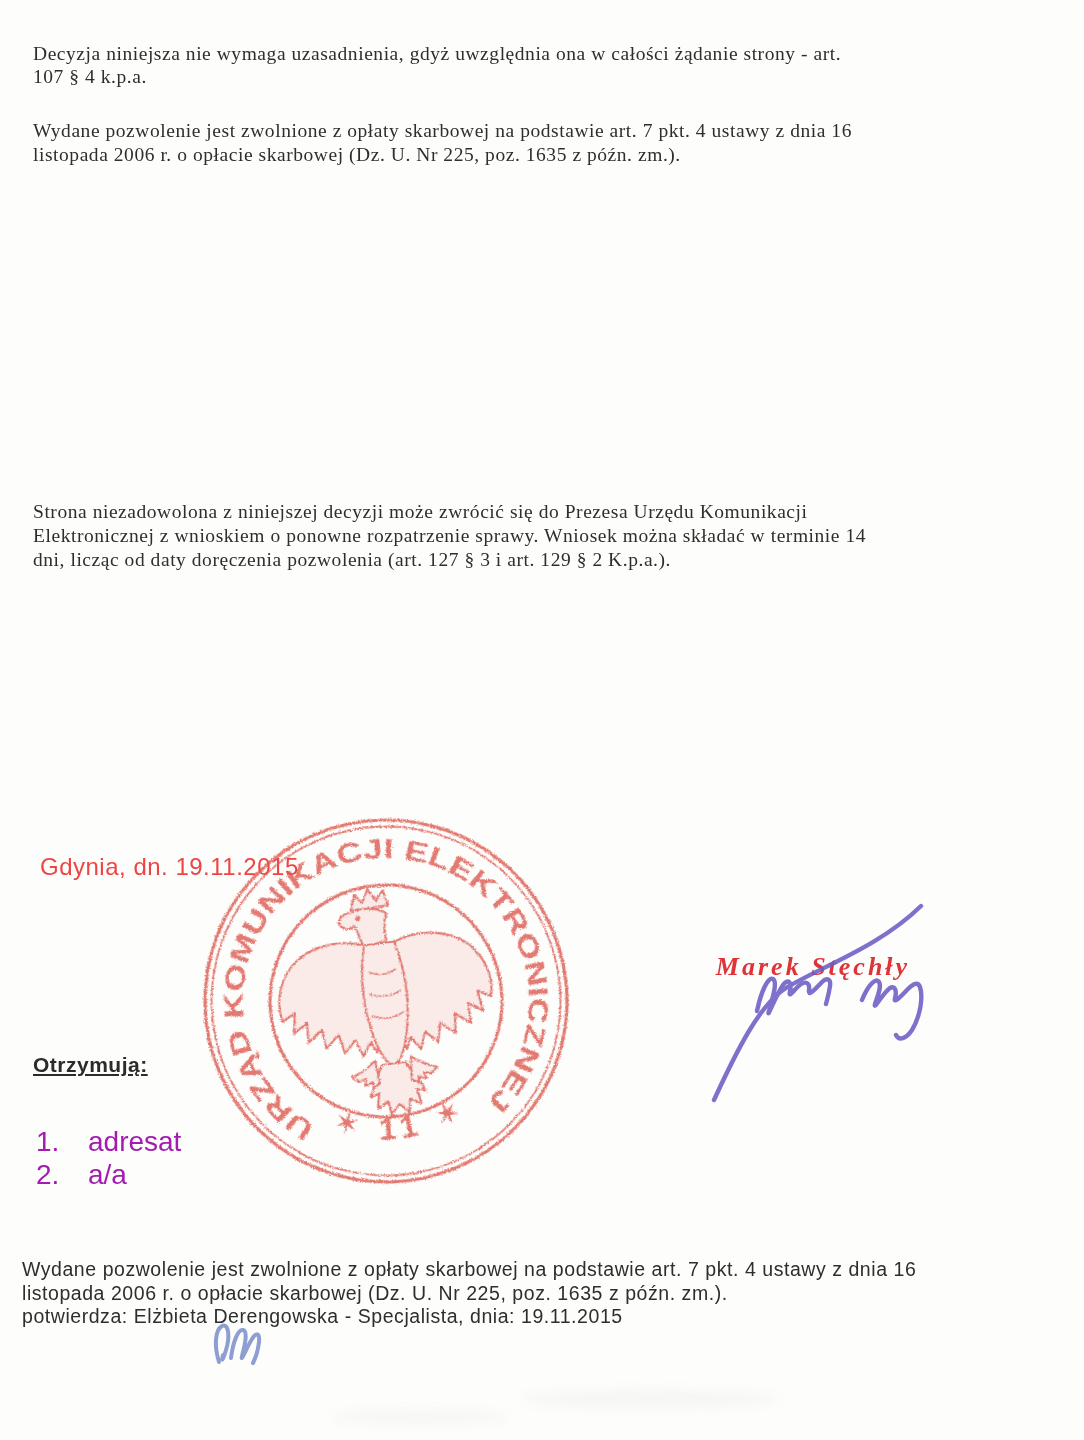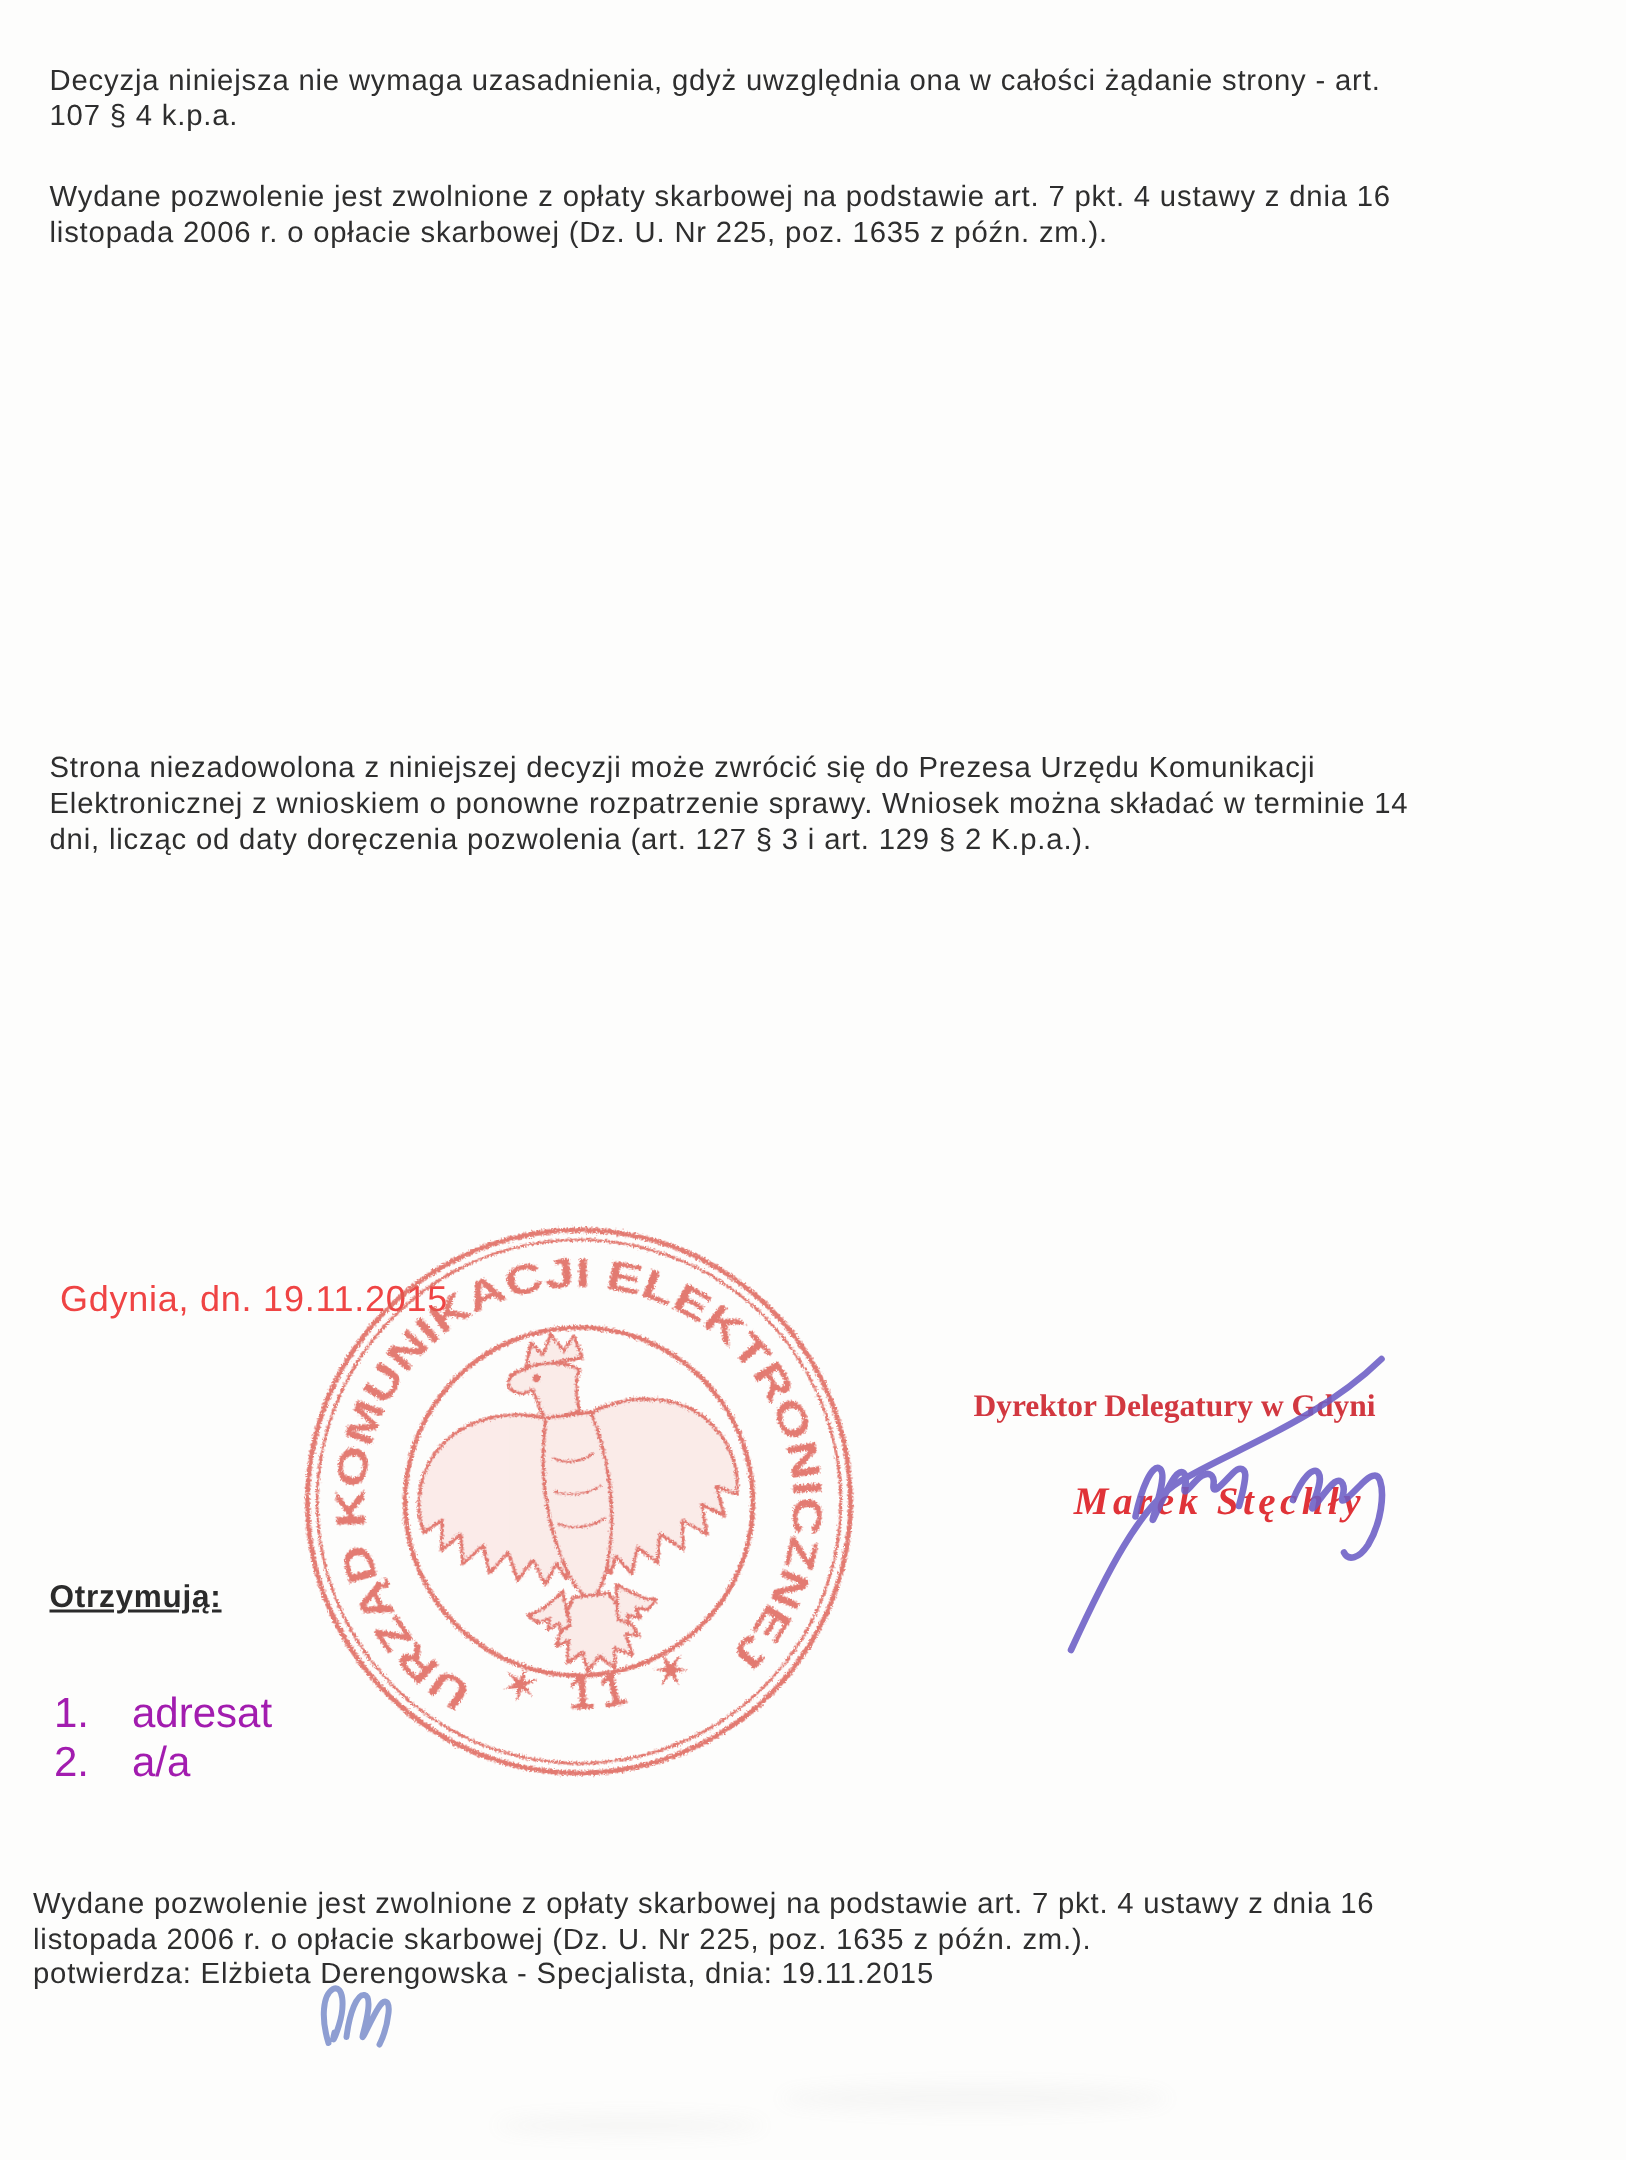--- a/index.html
+++ b/index.html
@@ -6,21 +6,21 @@
   body{
     width:1084px;height:1440px;position:relative;overflow:hidden;
     background:#fdfdfc;
     font-family:"Liberation Sans","DejaVu Sans",sans-serif;
     color:#2f2f2f;
   }
   .page{position:absolute;inset:0;}
   .para{
     position:absolute;
     font-size:19.5px;line-height:24px;letter-spacing:0.55px;
-    white-space:pre-line;color:#2e2e2e;width:1030px;
+    white-space:pre-line;color:#2e2e2e;width:1030px;font-family:Liberation Serif, serif;
   }
   .para.tight{line-height:22.5px;}
   .dateline{
     position:absolute;left:40px;top:853px;
     font-size:24px;letter-spacing:0.5px;color:#ef4444;
   }
   .sig-block{
     position:absolute;left:563px;top:916px;width:500px;
     text-align:center;
     font-family:"Liberation Serif","DejaVu Serif",serif;
@@ -66,21 +66,20 @@
 listopada 2006 r. o opłacie skarbowej (Dz. U. Nr 225, poz. 1635 z późn. zm.).</div>
 
 
   <div class="para" style="left:33px;top:500px;">Strona niezadowolona z niniejszej decyzji może zwrócić się do Prezesa Urzędu Komunikacji
 Elektronicznej z wnioskiem o ponowne rozpatrzenie sprawy. Wniosek można składać w terminie 14
 dni, licząc od daty doręczenia pozwolenia (art. 127 § 3 i art. 129 § 2 K.p.a.).</div>
 
   <div class="dateline">Gdynia, dn. 19.11.2015</div>
 
   <div class="sig-block">
-    <div class="sig-line2">Dyrektor Delegatury w Gdyni</div>
     <div class="sig-name">Marek Stęchły</div>
   </div>
 
   <div class="recipients-heading">Otrzymują:</div>
   <div class="recipient-row" style="top:1126px;">
     <span class="num">1.</span><span>adresat</span>
   </div>
   <div class="recipient-row" style="top:1159px;">
     <span class="num">2.</span><span>a/a</span>
   </div>

